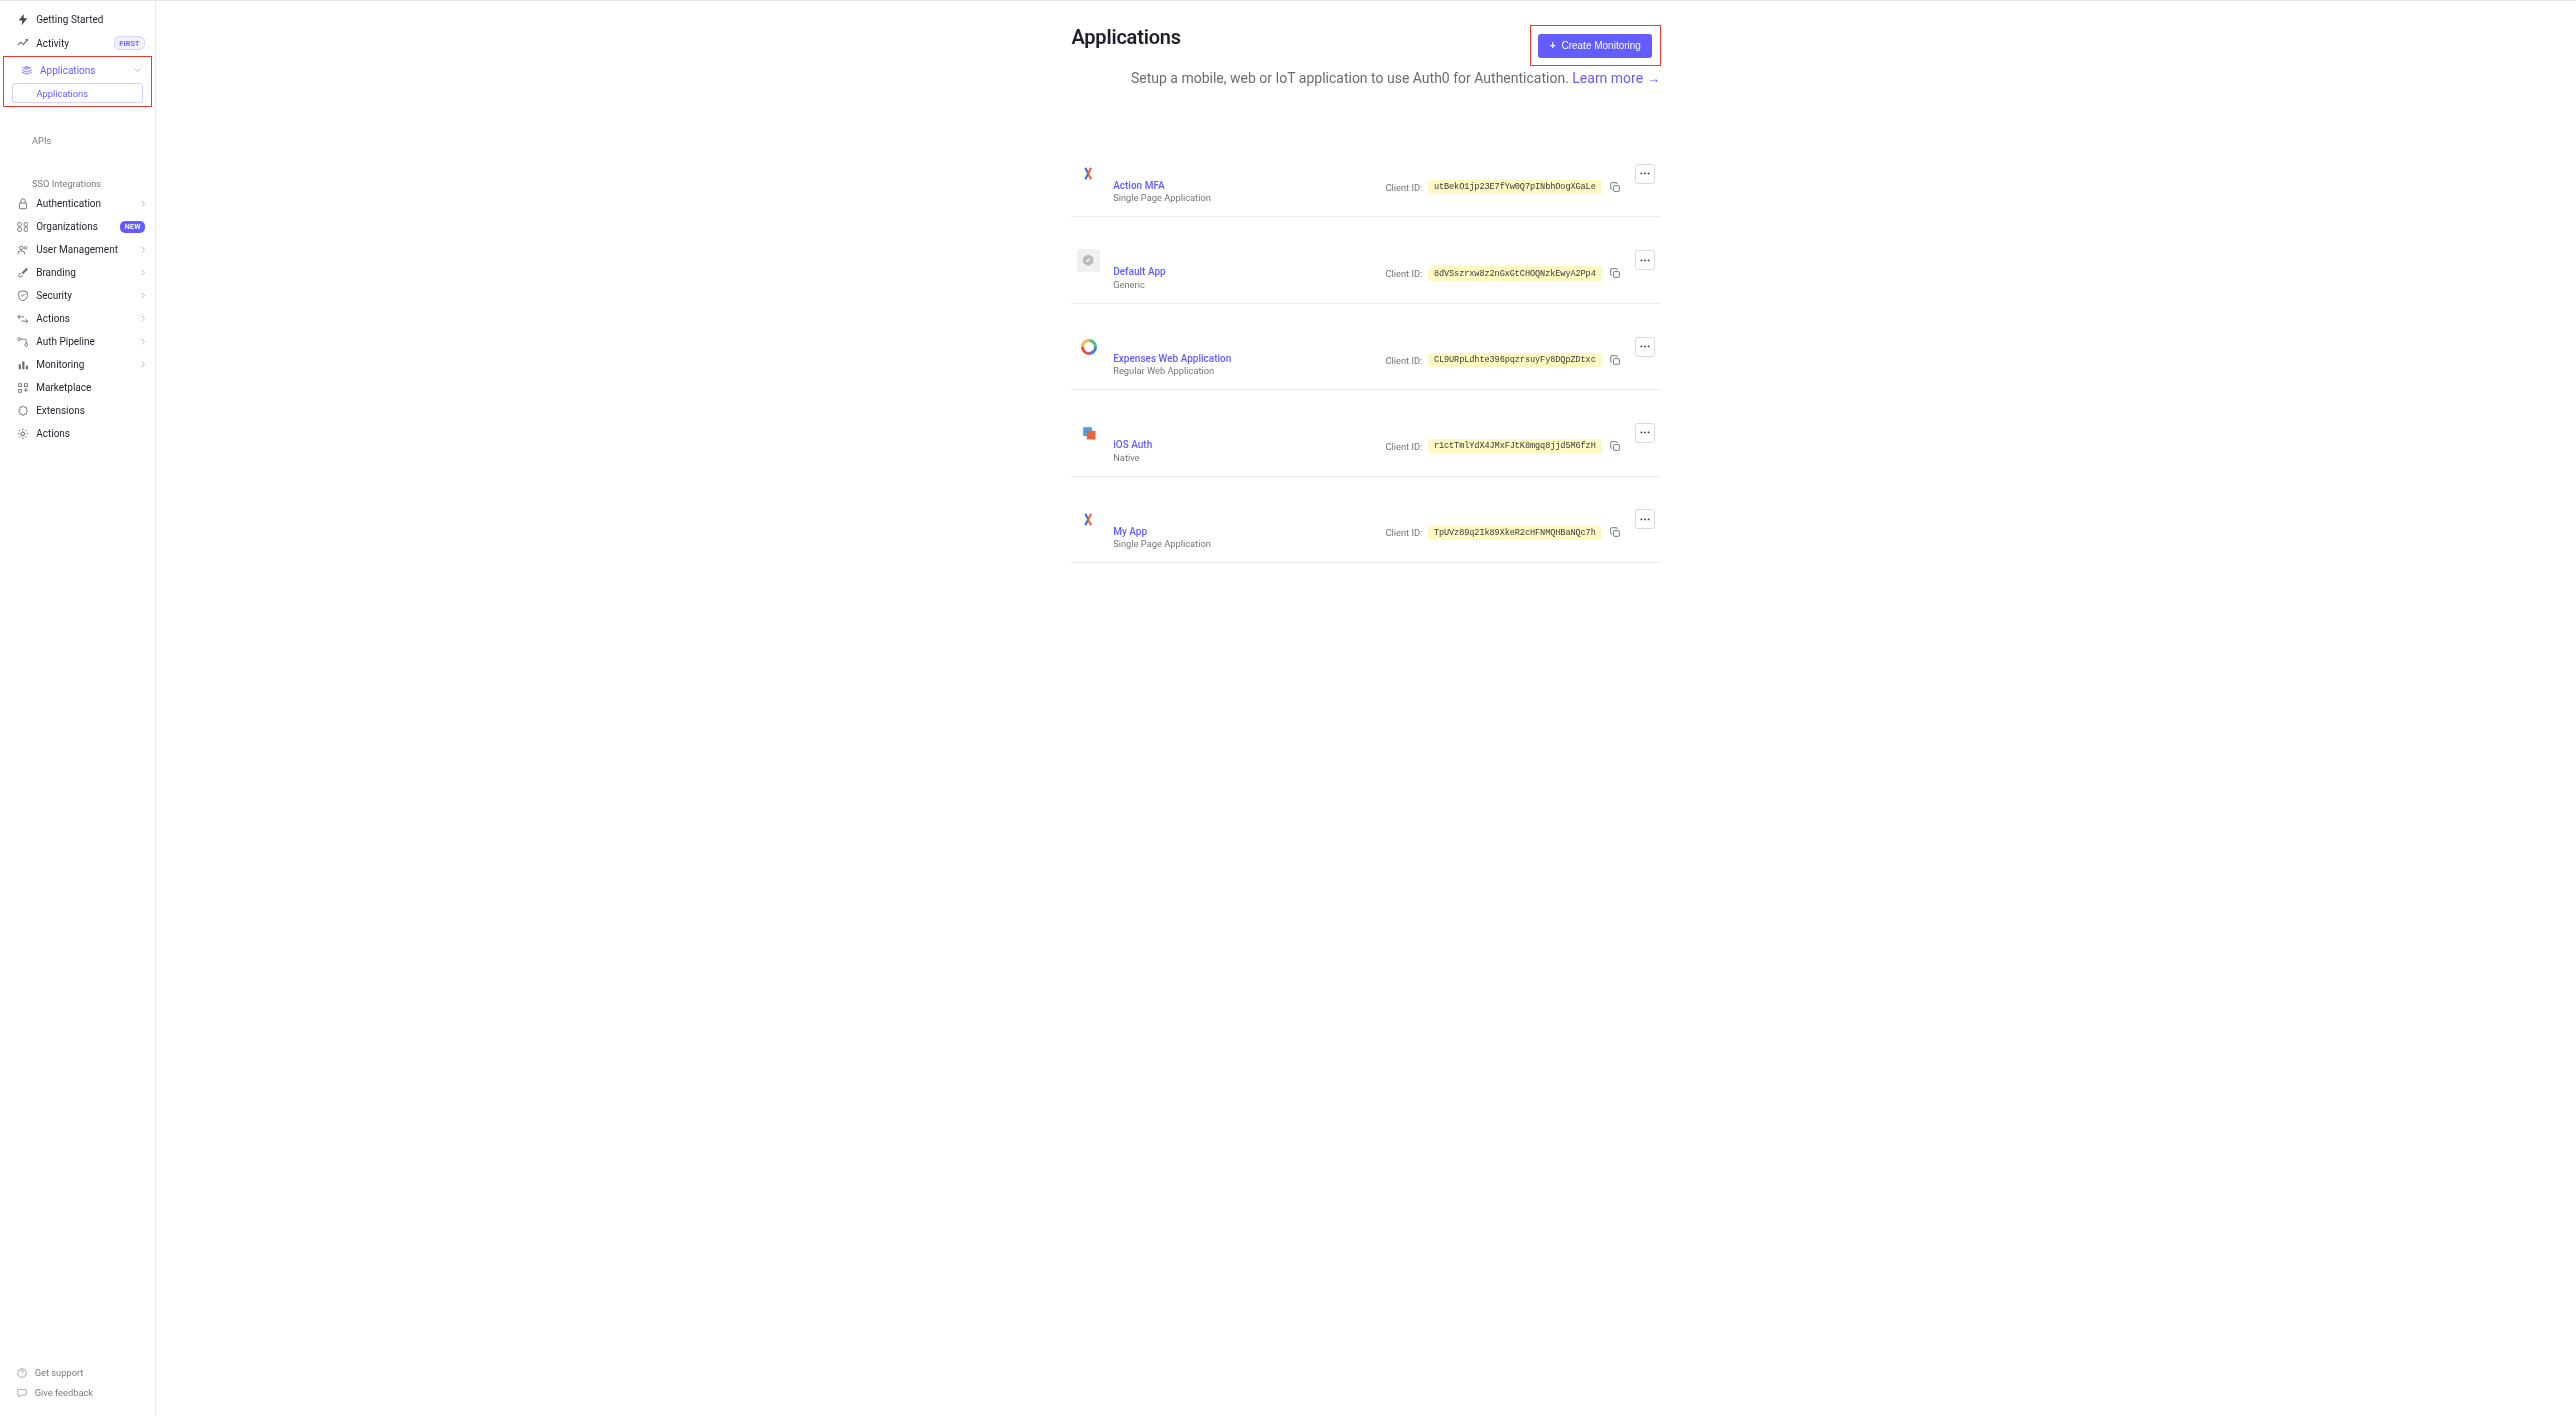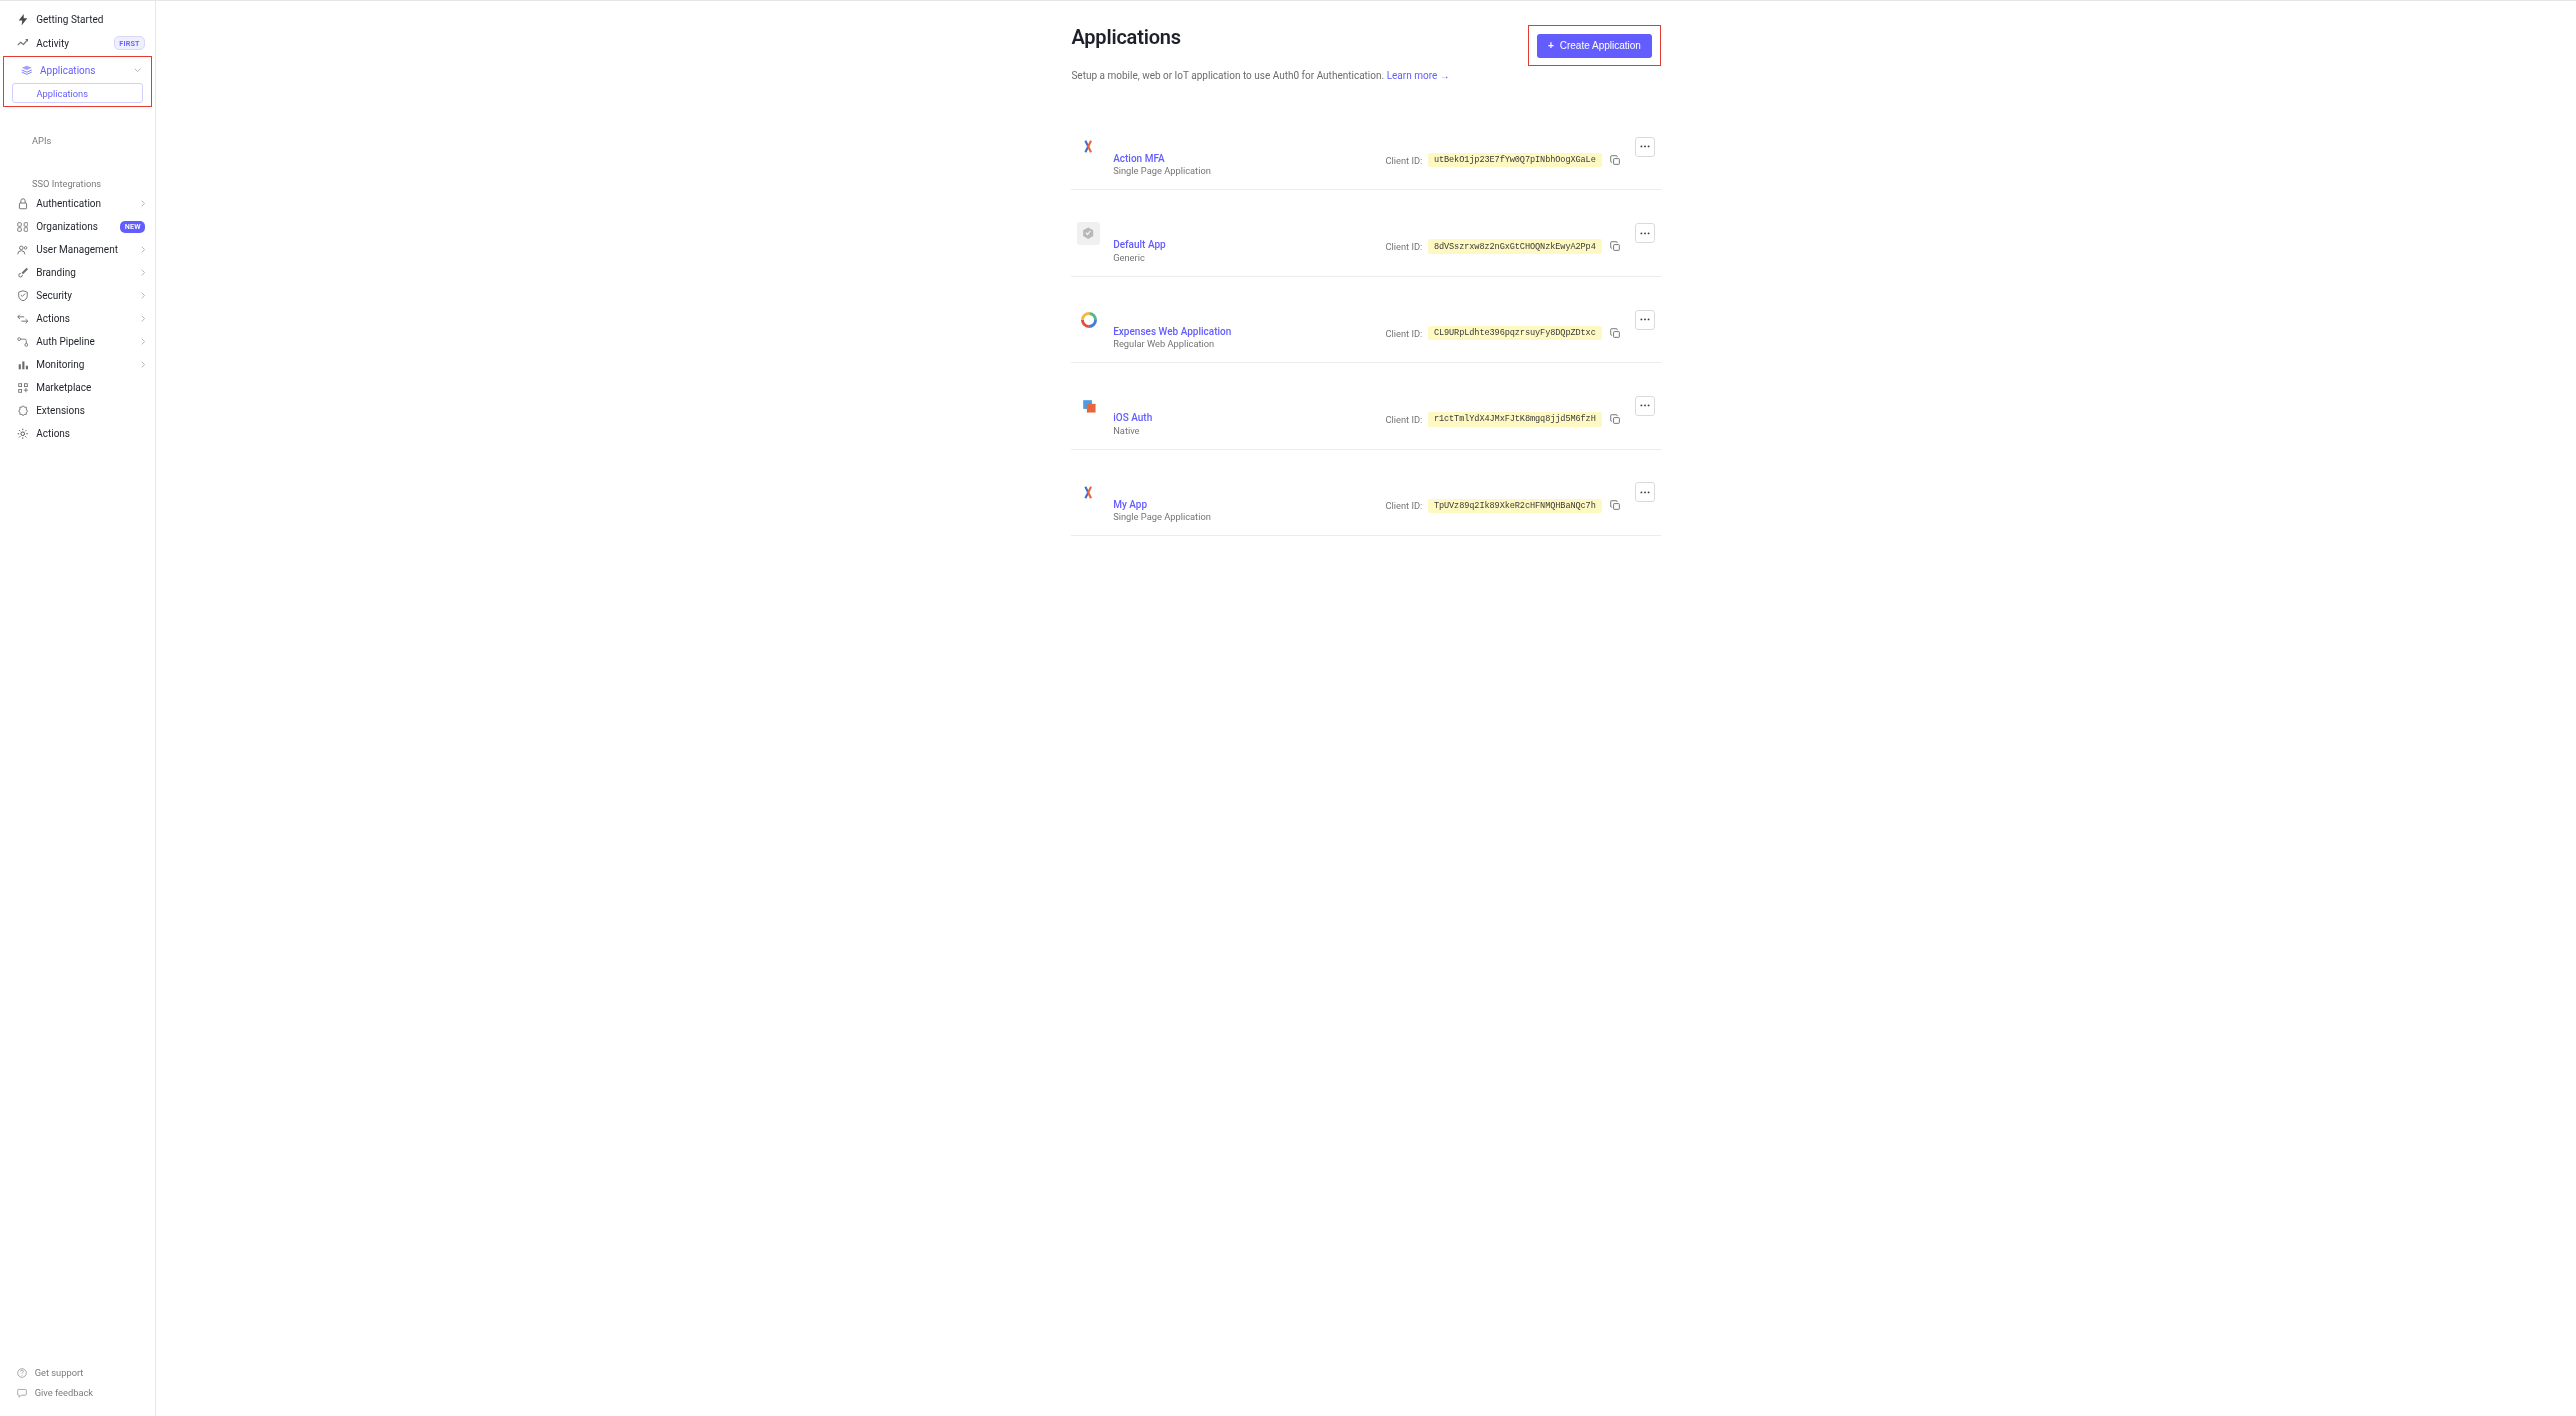--- a/index.html
+++ b/index.html
@@ -26,21 +26,21 @@
 .foot-item .icon { width: 11.5px; height: 11.5px; margin-right: 7.2px; display: inline-flex; align-items: center; justify-content: center; }
 
 
 .main { flex: 1; padding: 24.4px 0 0 0; overflow-y: auto; }
 .main-inner { max-width: 618px; margin: 0 auto; padding: 0 14.4px; }
 .header-row { display: flex; align-items: flex-start; justify-content: space-between; margin-bottom: 4.3px; }
 .page-title { font-size: 20px; font-weight: 600; letter-spacing: -0.2px; }
 .btn-highlight { border: 1.4px solid #e43a2f; padding: 7.2px 7.2px; display: inline-block; }
 .create-btn { background: #635dff; color: #fff; border: none; border-radius: 2.9px; padding: 6.5px 11.5px; font-size: 10px; font-weight: 500; cursor: pointer; display: inline-flex; align-items: center; }
 .create-btn .plus { margin-right: 5.8px; font-size: 10px; font-weight: 600; }
-.subtitle { color: #6c6c6c; font-size: 10px; margin-bottom: 23px; }
+.subtitle { color: #6c6c6c; font-size: 14px; margin-bottom: 45px; text-align: right; }
 .subtitle a { color: #635dff; text-decoration: none; }
 
 .app-list { }
 .app-row { display: flex; align-items: center; padding: 13px 5.8px; border-bottom: 0.7px solid #ececec; }
 .app-row:first-child { border-top: none; }
 .app-icon { width: 23px; height: 23px; border-radius: 2.9px; margin-right: 13px; display: flex; align-items: center; justify-content: center; flex-shrink: 0; }
 .app-icon.spa { background: #fff; }
 .app-icon.generic { background: #f0f0f0; }
 .app-info { width: 187px; flex-shrink: 0; }
 .app-name { color: #635dff; font-weight: 500; font-size: 10px; margin-bottom: 1.4px; cursor: pointer; margin-top: 36px; }
@@ -287,21 +287,21 @@
     </div>
   </aside>
 
   <main class="main">
     <div class="main-inner">
       <div class="header-row">
         <h1 class="page-title">Applications</h1>
         <span class="btn-highlight">
           <button class="create-btn">
             <span class="plus">+</span>
-            <span>Create Application</span>
+            <span>Create Monitoring</span>
           </button>
         </span>
       </div>
       <p class="subtitle">
         <span>Setup a mobile, web or IoT application to use Auth0 for Authentication. </span><a href="#">Learn more →</a>
       </p>
 
       <div class="app-list">
           <div class="app-row">
             <div class="app-icon spa">

